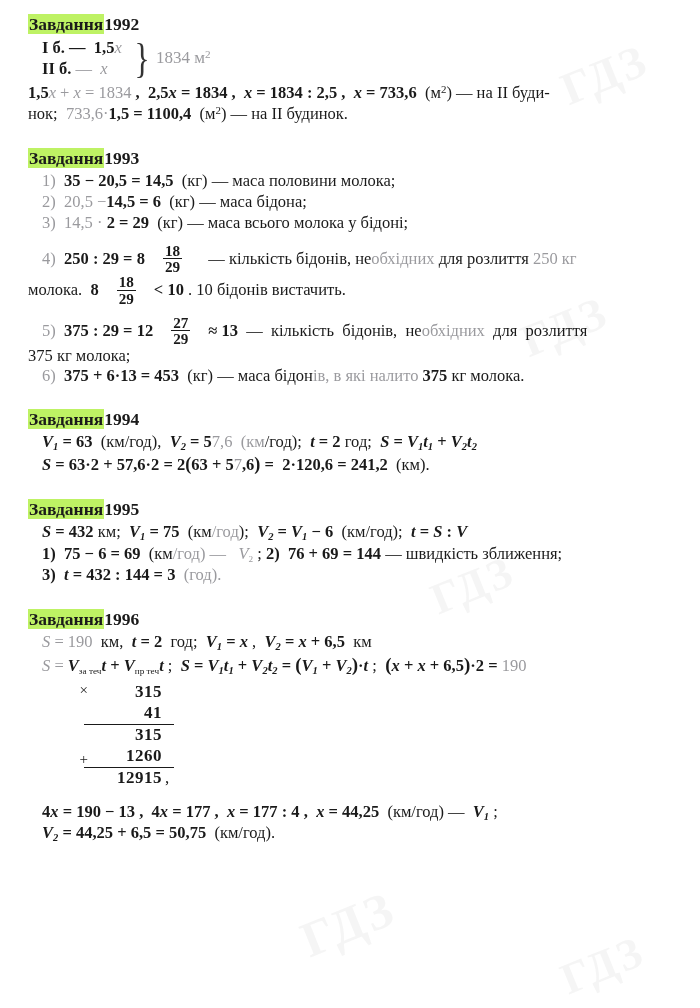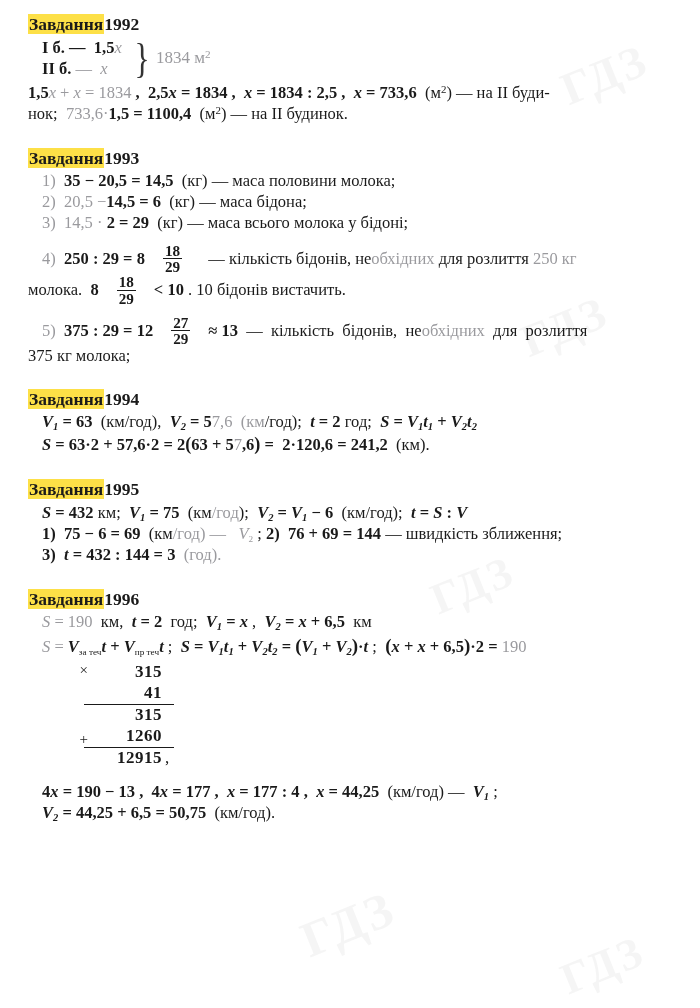--- a/index.html
+++ b/index.html
@@ -45,21 +45,21 @@
   
   .task { position: relative; }
   .task-head {
     font-size: 17.5px;
     font-weight: bold;
     margin: 0 0 3px 0;
     line-height: 1.15;
     white-space: nowrap;
   }
   .hl {
-    background: #fde047;
+    background: #bef264;
     padding: 0 1px;
   }
   .task-num { padding-left: 0; }
 
   .line {
     font-size: 16.5px;
     line-height: 1.27;
     white-space: nowrap;
     margin: 0;
     padding-left: 14px;
@@ -192,20 +192,21 @@
 
     <div class="gap-sm"></div>
 
     <div class="line tight"><span class="faint">4)</span>&nbsp;&nbsp;<b class="bold">250 : 29 = 8</b><span class="frac"><span class="num">18</span><span class="den">29</span></span>&nbsp;&nbsp;—&nbsp;кількість&nbsp;бідонів,&nbsp;не<span class="faint">обхідних</span>&nbsp;для&nbsp;розлиття&nbsp;<span class="faint">250&nbsp;кг</span></div>
     <div class="line hang tight">молока.&nbsp;&nbsp;<b class="bold">8</b><span class="frac"><span class="num">18</span><span class="den">29</span></span><b class="bold">&lt; 10</b>&nbsp;.&nbsp;10&nbsp;бідонів&nbsp;вистачить.</div>
 
     <div class="gap-sm"></div>
 
     <div class="line tight"><span class="faint">5)</span>&nbsp;&nbsp;<b class="bold">375 : 29 = 12</b><span class="frac"><span class="num">27</span><span class="den">29</span></span><b class="bold">≈ 13</b>&nbsp;&nbsp;—&nbsp;&nbsp;кількість&nbsp;&nbsp;бідонів,&nbsp;&nbsp;не<span class="faint">обхідних</span>&nbsp;&nbsp;для&nbsp;&nbsp;розлиття</div>
     <div class="line hang tight">375&nbsp;кг&nbsp;молока;</div>
+    <div class="line tight"><span class="faint">6)</span>&nbsp;&nbsp;<b class="bold">375 + 6·13 = 453</b>&nbsp;&nbsp;(кг)&nbsp;—&nbsp;маса&nbsp;бідон<span class="faint">ів, в які налито</span>&nbsp;<b class="bold">375</b>&nbsp;кг&nbsp;молока.</div>
   </div>
 
   <div class="gap-lg"></div>
 
   <div class="task">
     <div class="task-head">
       <span class="hl">Завдання</span><span class="task-num">1994</span>
     </div>
     <div class="line"><i class="it">V</i><sub>1</sub><b class="bold"> = 63</b>&nbsp;&nbsp;(км/год),&nbsp;&nbsp;<i class="it">V</i><sub>2</sub><b class="bold"> = 5</b><span class="faint">7,6</span>&nbsp;&nbsp;<span class="faint">(км</span>/год);&nbsp;&nbsp;<i class="it">t</i><b class="bold"> = 2</b>&nbsp;год;&nbsp;&nbsp;<i class="it">S</i><b class="bold"> = </b><i class="it">V</i><sub>1</sub><i class="it">t</i><sub>1</sub><b class="bold"> + </b><i class="it">V</i><sub>2</sub><i class="it">t</i><sub>2</sub></div>
     <div class="line"><i class="it">S</i><b class="bold"> = 63·2 + 57,6·2 = 2</b><b class="bold" style="font-size:1.1em;">(</b><b class="bold">63 + 5</b><span class="faint">7</span><b class="bold">,6</b><b class="bold" style="font-size:1.1em;">)</b><b class="bold"> =&nbsp; 2·120,6 = 241,2</b>&nbsp;&nbsp;(км).</div>

